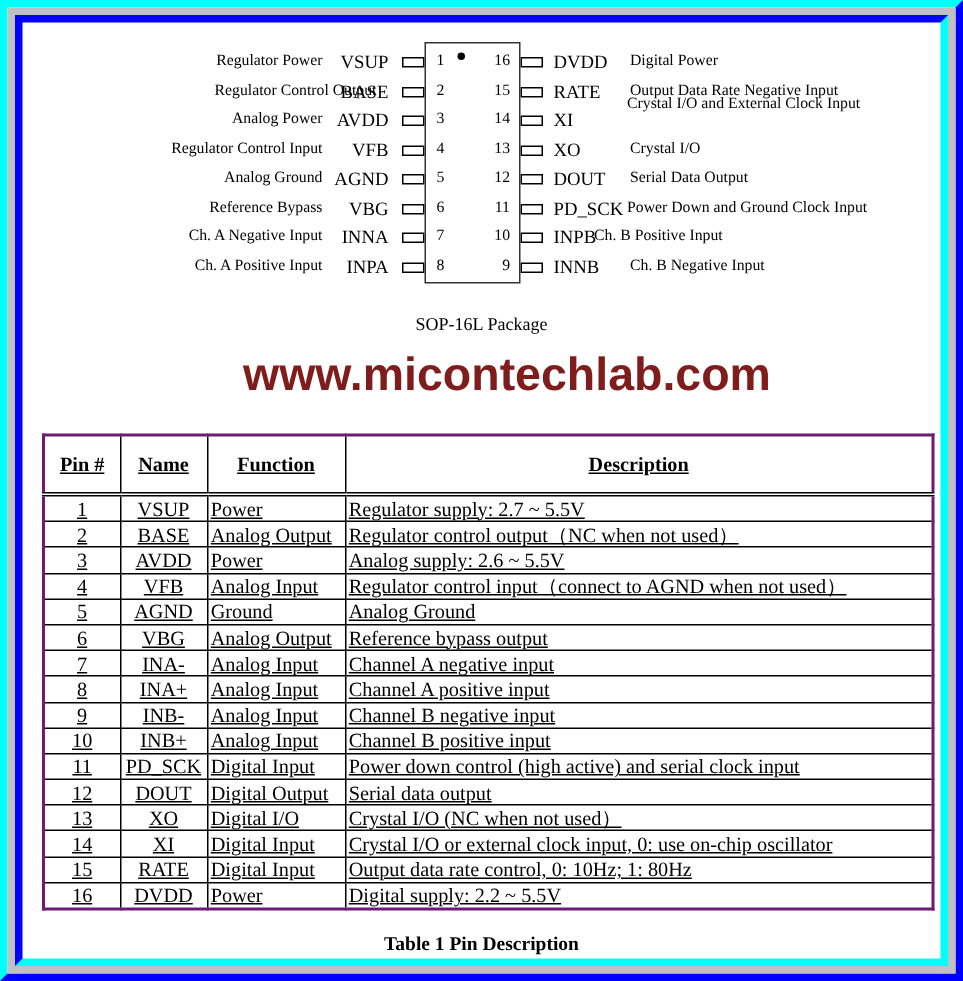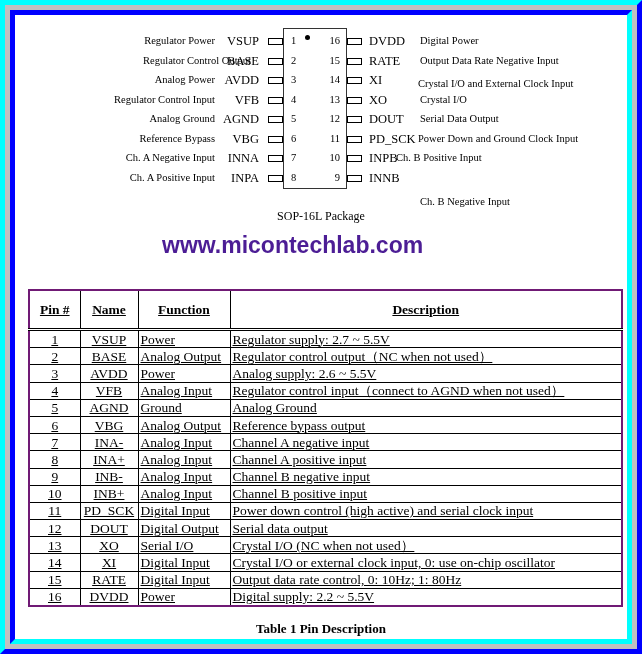--- a/index.html
+++ b/index.html
@@ -17,21 +17,21 @@
   .diag-label { font-size:10.5px; text-align:right; width:200px; }
   .diag-name { font-size:12.5px; }
   .pin-num { font-size:10.5px; }
   .chip { position:absolute; left:283px; top:28px; width:64px; height:161px; box-sizing:border-box;
           border:1.3px solid #333; background:#fff; }
   .chip-dot { position:absolute; left:305px; top:35px; width:5px; height:5px; border-radius:50%; background:#000; }
   .stub { position:absolute; width:15px; height:7px; box-sizing:border-box; border:1.2px solid #000; background:#fff; }
 
   .pkg-caption { position:absolute; left:0; width:642px; top:209px; text-align:center; font-size:12px; }
   .watermark { position:absolute; left:162px; top:232px; font-family:"Liberation Sans", "DejaVu Sans", sans-serif;
-               font-weight:bold; font-size:23px; color:#4c1d95; letter-spacing:0px; }
+               font-weight:bold; font-size:31px; color:#7f1d1d; letter-spacing:0px; }
 
   table.pins { position:absolute; left:28px; top:289px; width:595px; border-collapse:collapse;
                border:2px solid #701a75; font-size:13.5px;text-decoration:underline; }
   table.pins th { font-weight:bold; height:37px; font-size:13.5px; border-left:1px solid #000; border-right:1px solid #000;
                   border-bottom:3px double #000; padding:0; }
   table.pins td { height:16.2px; line-height:15px; padding:0 2px; border:1px solid #000; }
   table.pins td.c { text-align:center; }
   table.pins col.c1 { width:51px; }
   table.pins col.c2 { width:58px; }
   table.pins col.c3 { width:92px; }
@@ -63,21 +63,21 @@
     <div class="stub" style="left:347px;top:57.5px;"></div>
     <div class="abs diag-name" style="left:369px;top:53.5px;">RATE</div>
     <div class="abs diag-label" style="left:420px;top:54.5px;text-align:left;width:auto;">Output Data Rate Negative Input</div>
     <div class="abs diag-label" style="left:15px;top:74px;">Analog Power</div>
     <div class="abs diag-name" style="right:383px;top:73px;">AVDD</div>
     <div class="stub" style="left:268px;top:77px;"></div>
     <div class="abs pin-num" style="left:291px;top:74px;">3</div>
     <div class="abs pin-num" style="right:302px;top:74px;text-align:right;">14</div>
     <div class="stub" style="left:347px;top:77px;"></div>
     <div class="abs diag-name" style="left:369px;top:73px;">XI</div>
-    <div class="abs diag-label" style="left:418px;top:78px;text-align:right;width:auto;">Crystal I/O and External Clock Input</div>
+    <div class="abs diag-label" style="left:418px;top:64px;text-align:right;width:auto;">Crystal I/O and External Clock Input</div>
     <div class="abs diag-label" style="left:15px;top:93.5px;">Regulator Control Input</div>
     <div class="abs diag-name" style="right:383px;top:92.5px;">VFB</div>
     <div class="stub" style="left:268px;top:96.5px;"></div>
     <div class="abs pin-num" style="left:291px;top:93.5px;">4</div>
     <div class="abs pin-num" style="right:302px;top:93.5px;text-align:right;">13</div>
     <div class="stub" style="left:347px;top:96.5px;"></div>
     <div class="abs diag-name" style="left:369px;top:92.5px;">XO</div>
     <div class="abs diag-label" style="left:420px;top:93.5px;text-align:center;width:auto;">Crystal I/O</div>
     <div class="abs diag-label" style="left:15px;top:113px;">Analog Ground</div>
     <div class="abs diag-name" style="right:383px;top:112px;">AGND</div>
@@ -103,21 +103,21 @@
     <div class="stub" style="left:347px;top:155px;"></div>
     <div class="abs diag-name" style="left:369px;top:151px;">INPB</div>
     <div class="abs diag-label" style="left:396px;top:152px;text-align:left;width:auto;">Ch. B Positive Input</div>
     <div class="abs diag-label" style="left:15px;top:171.5px;">Ch. A Positive Input</div>
     <div class="abs diag-name" style="right:383px;top:170.5px;">INPA</div>
     <div class="stub" style="left:268px;top:174.5px;"></div>
     <div class="abs pin-num" style="left:291px;top:171.5px;">8</div>
     <div class="abs pin-num" style="right:302px;top:171.5px;text-align:right;">9</div>
     <div class="stub" style="left:347px;top:174.5px;"></div>
     <div class="abs diag-name" style="left:369px;top:170.5px;">INNB</div>
-    <div class="abs diag-label" style="left:420px;top:171.5px;text-align:center;width:auto;margin-top:24px;">Ch. B Negative Input</div>
+    <div class="abs diag-label" style="left:420px;top:171.5px;text-align:center;width:auto;">Ch. B Negative Input</div>
   </div>
 
 <div class="pkg-caption">SOP-16L Package</div>
 <div class="watermark">www.micontechlab.com</div>
 
 <table class="pins">
   <colgroup>
       <col class="c1">
       <col class="c2">
       <col class="c3">
@@ -200,21 +200,21 @@
       </tr>
       <tr>
         <td class="c">12</td>
         <td class="c">DOUT</td>
         <td>Digital Output</td>
         <td>Serial data output</td>
       </tr>
       <tr>
         <td class="c">13</td>
         <td class="c">XO</td>
-        <td>Serial I/O</td>
+        <td>Digital I/O</td>
         <td>Crystal I/O (NC when not used）</td>
       </tr>
       <tr>
         <td class="c">14</td>
         <td class="c">XI</td>
         <td>Digital Input</td>
         <td>Crystal I/O or external clock input, 0: use on-chip oscillator</td>
       </tr>
       <tr>
         <td class="c">15</td>

